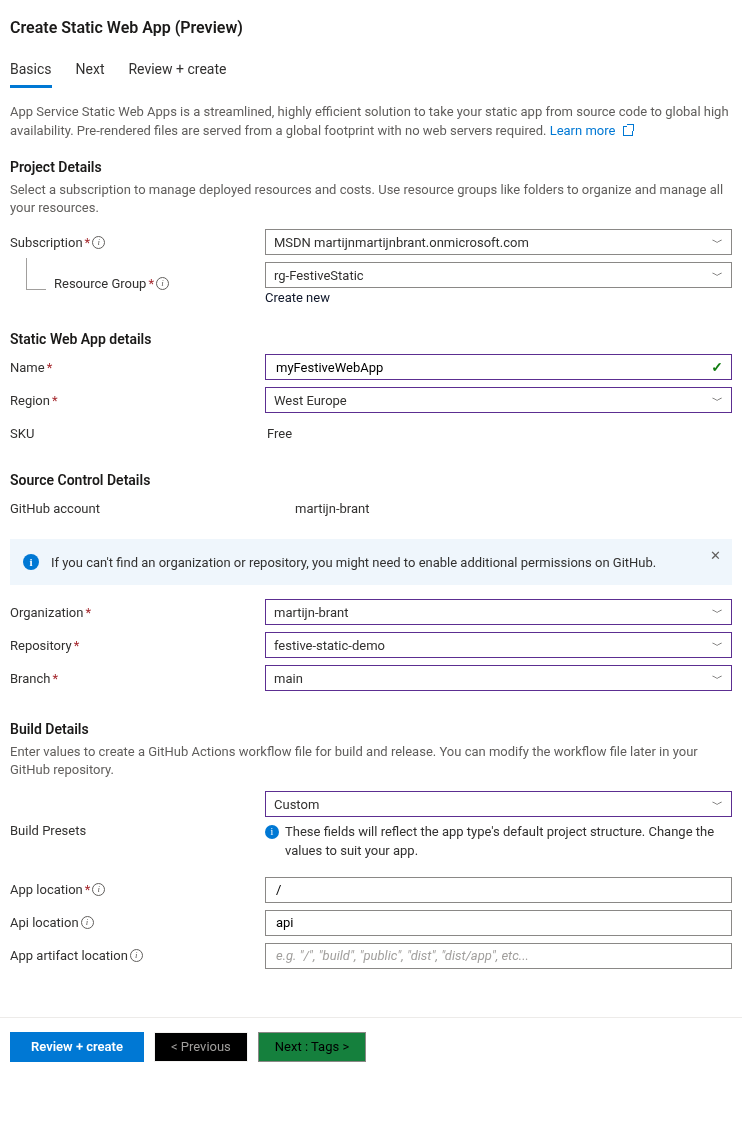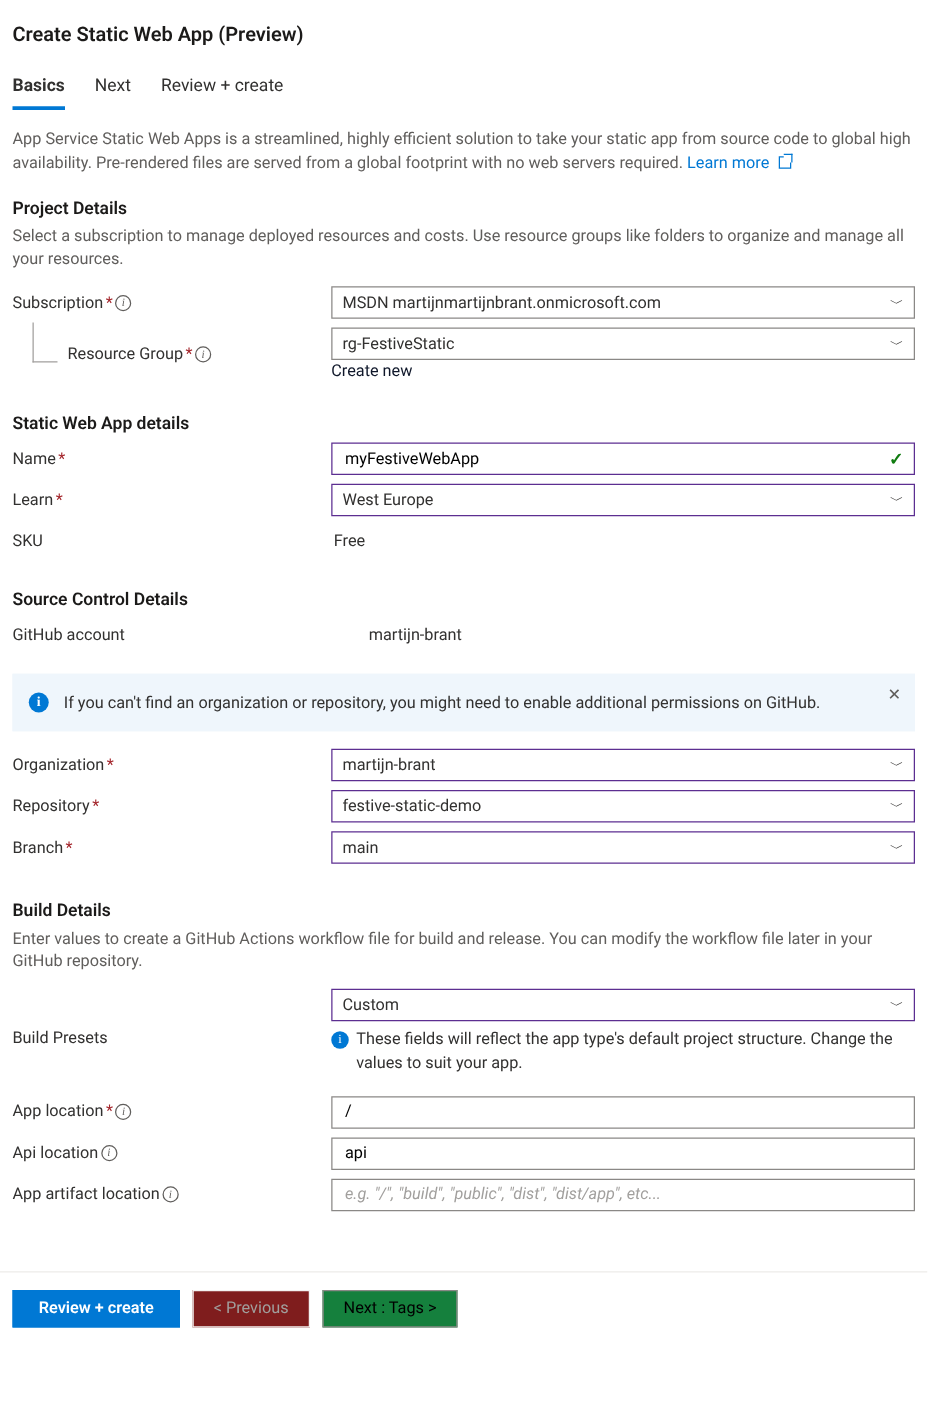--- a/index.html
+++ b/index.html
@@ -26,21 +26,21 @@
   }
   .tab {
     padding: 6px 0 8px 0;
     font-size: 14px;
     color: #323130;
     cursor: pointer;
     border-bottom: 3px solid transparent;
   }
   .tab.active {
     border-bottom: 3px solid #0078d4;
-    font-weight: 700;
+    font-weight: 400;
   }
   .intro {
     color: #605e5c;
     line-height: 1.45;
     margin-bottom: 18px;
   }
   .link { color: #0078d4; text-decoration: none; cursor: pointer; }
   .section-title {
     font-size: 14px;
     font-weight: 600;
@@ -203,21 +203,21 @@
     cursor: pointer;
   }
   .btn.primary {
     background: #0078d4;
     border-color: #0078d4;
     color: #fff;
     font-weight: 600;
     padding: 0 20px;
   }
   .btn.disabled {
-    background: #7f1d1d;
+    background: #000000;
     color: #a19f9d;
     border-color: #f3f2f1;
     cursor: default;
   }
   .ext-icon {
     display: inline-block;
     width: 10px; height: 10px;
     border: 1px solid #0078d4;
     position: relative;
     margin-left: 4px;
@@ -298,21 +298,21 @@
     <div class="field-col">
       <div class="textbox purple">
         <input type="text" value="myFestiveWebApp" style="">
         <span class="valid-check">✓</span>
       </div>
     </div>
   </div>
 
   <div class="row">
     <div class="label-col">
-      <span>Learn</span>
+      <span>Region</span>
       <span class="req">*</span>
     </div>
     <div class="field-col">
       <div class="selectbox purple">
         <span>West Europe</span>
         <span class="chev">﹀</span>
       </div>
     </div>
   </div>
 

